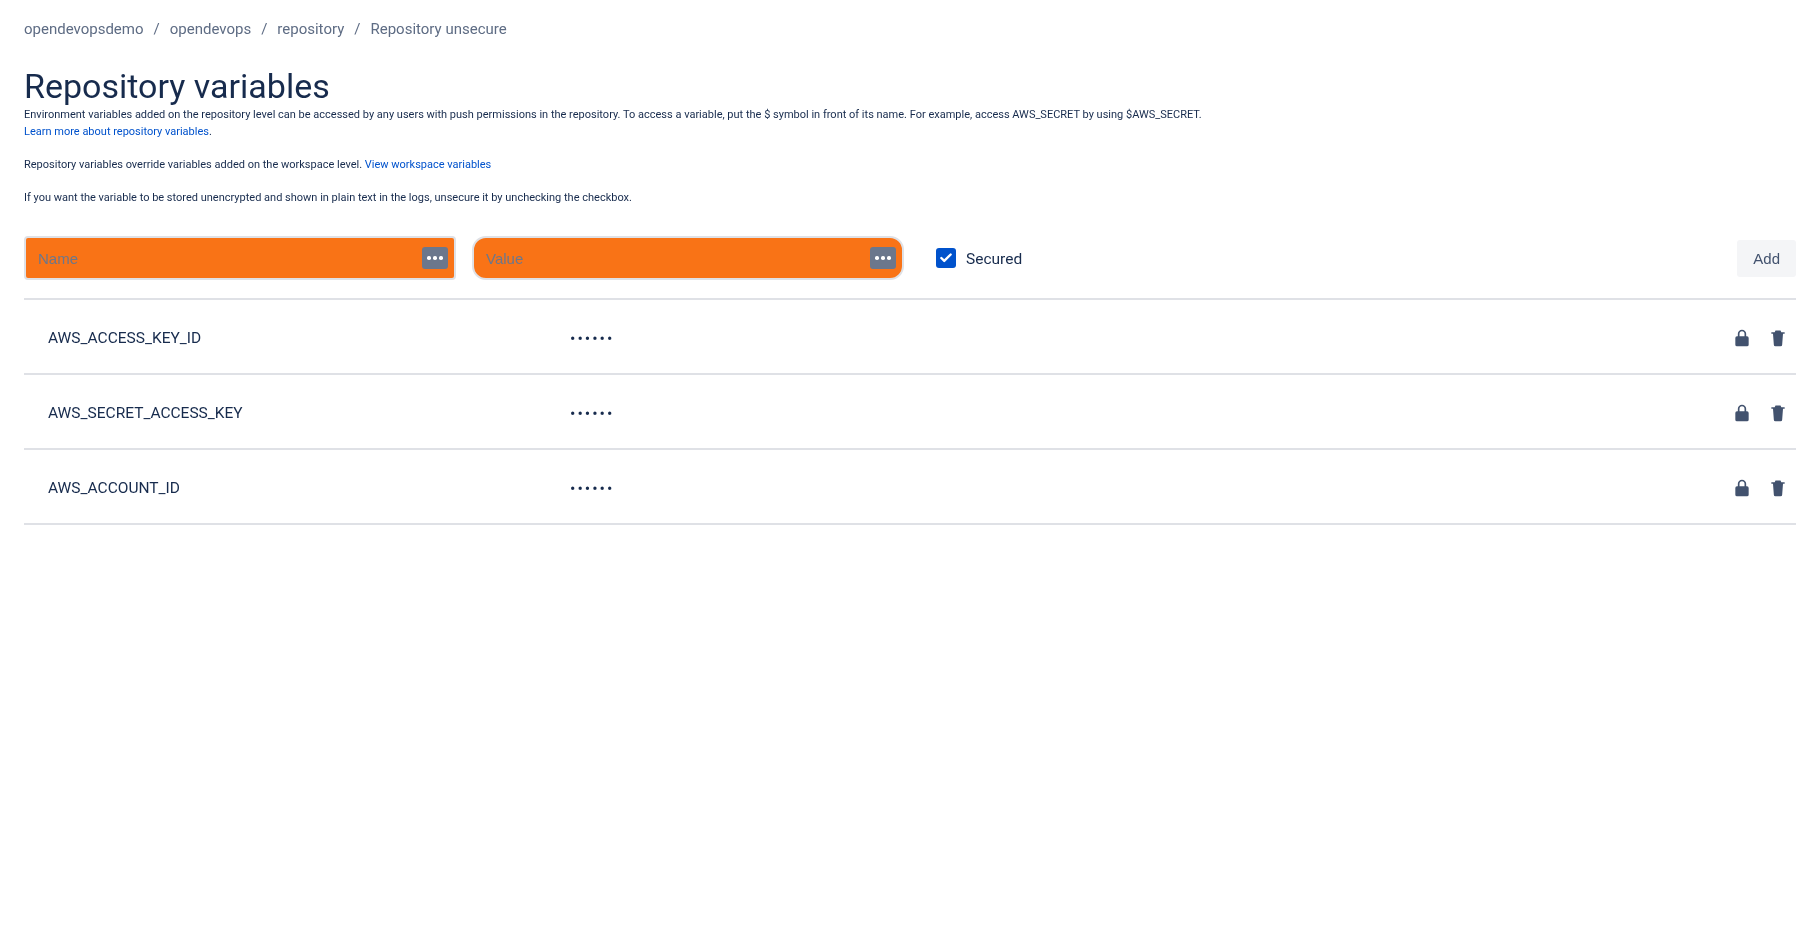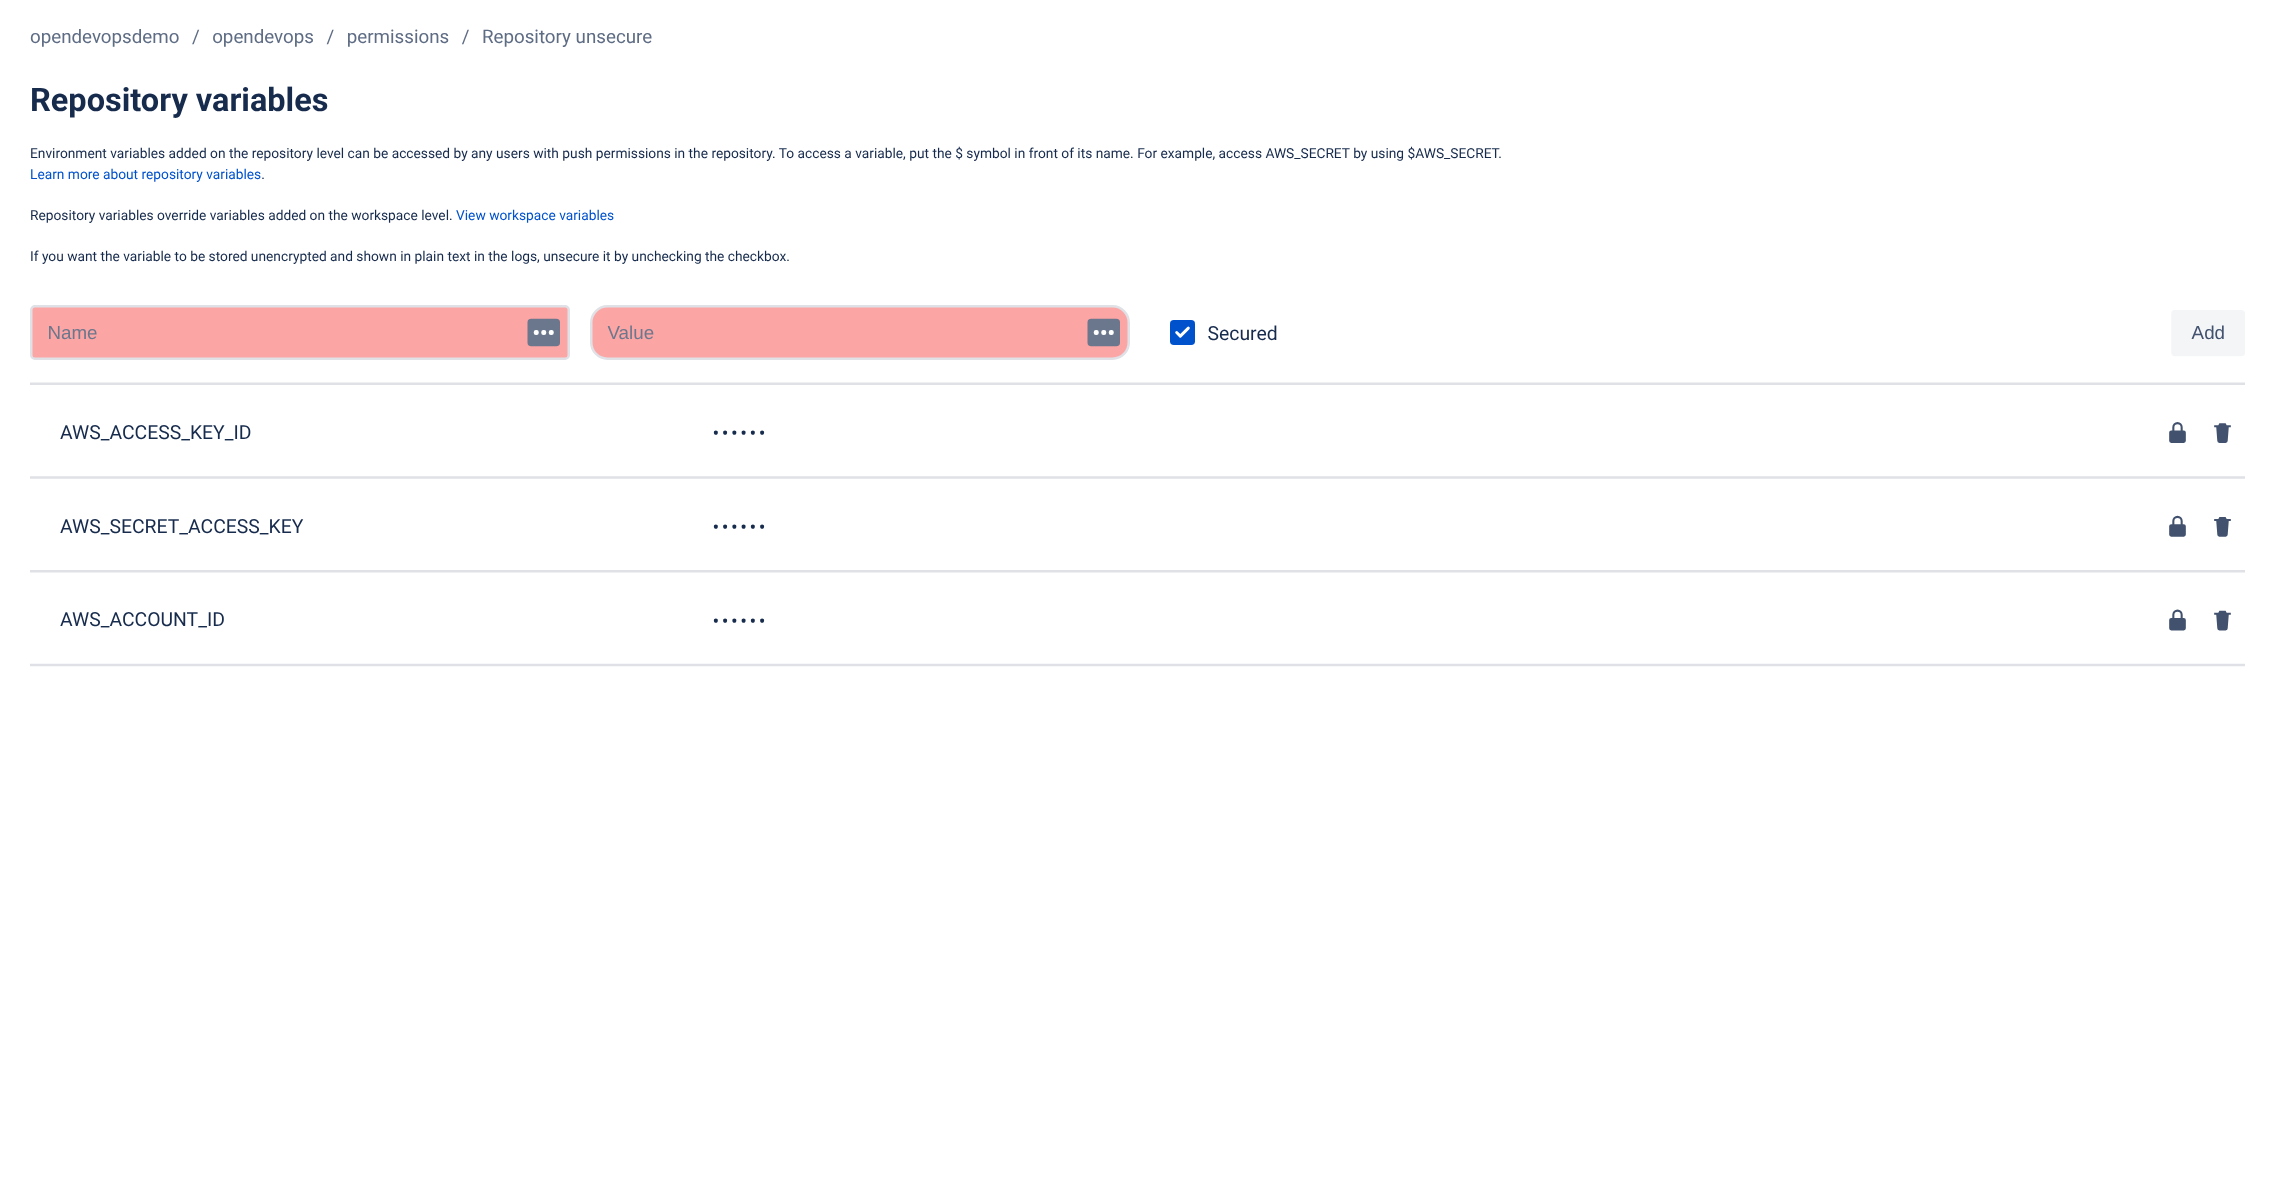--- a/index.html
+++ b/index.html
@@ -15,43 +15,43 @@
     align-items: center;
     gap: 10px;
     color: #5E6C84;
     font-size: 15px;
     margin-bottom: 28px;
     text-align: center;
   }
   .breadcrumb a { color: #5E6C84; text-decoration: none; cursor: pointer; }
   .breadcrumb .sep { color: #5E6C84; }
   h1.page-title {
-    font-size: 26px;
-    font-weight: 700;
-    color: #172B4D;
-    margin-bottom: 18px;
+    font-size: 34px;
+    font-weight: 400;
+    color: #172B4D;
+    margin-bottom: 0;
   }
   .desc {
     font-size: 11px;
     line-height: 1.55;
     color: #172B4D;
     margin-bottom: 16px;
   }
   .desc a, .inline-link { color: #0052CC; text-decoration: none; cursor: pointer; }
   .form-row {
     display: flex;
     align-items: center;
     gap: 16px;
     padding: 14px 0 18px 0;
     border-bottom: 2px solid #DFE1E6;
     margin-top: 8px;
   }
   .input-wrap {
     position: relative;
-    background: #fca5a5;
+    background: #f97316;
     border: 2px solid #DFE1E6;
     border-radius: 4px;
     height: 44px;
     display: flex;
     align-items: center;
   }
   .input-wrap.name { width: 432px; }
   .input-wrap.value { width: 432px; border-radius: 14px; }
   .input-wrap input {
     border: none;
@@ -136,21 +136,21 @@
   .icon-btn svg { width: 20px; height: 20px; }
 </style>
 </head>
 <body>
 
 <nav class="breadcrumb">
   <a>opendevopsdemo</a>
   <span class="sep">/</span>
   <a>opendevops</a>
   <span class="sep">/</span>
-  <a>permissions</a>
+  <a>repository</a>
   <span class="sep">/</span>
   <a>Repository unsecure</a>
 </nav>
 
 <h1 class="page-title">Repository variables</h1>
 
 <p class="desc">
   <span>Environment variables added on the repository level can be accessed by any users with push permissions in the repository. To access a variable, put the $ symbol in front of its name. For example, access AWS_SECRET by using $AWS_SECRET.</span><br>
   <a class="inline-link">Learn more about repository variables</a><span>.</span>
 </p>

